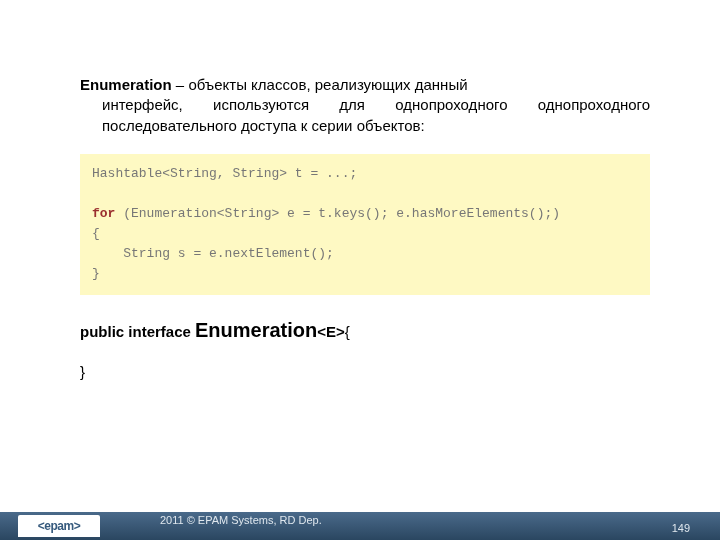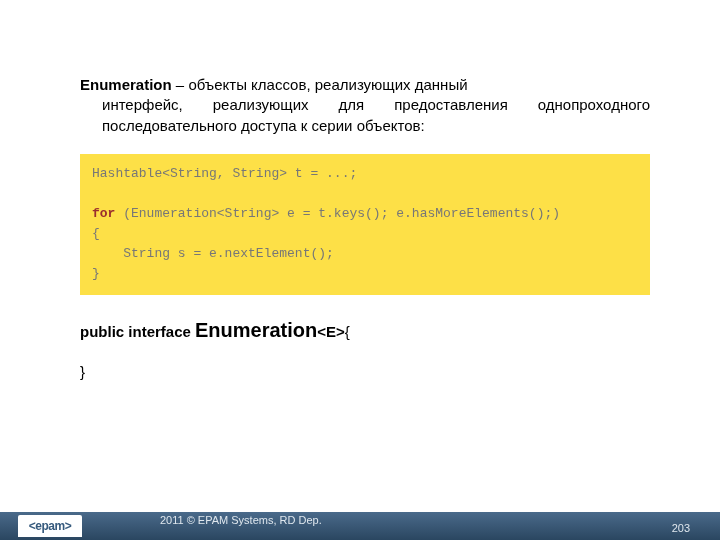--- a/index.html
+++ b/index.html
@@ -2,44 +2,44 @@
 <html><head>
 <meta charset="utf-8">
 <style>
   * { box-sizing: border-box; margin: 0; padding: 0; }
   html, body { width: 720px; height: 540px; font-family: Arial, Helvetica, sans-serif; background: #fff; }
   .slide { width: 720px; height: 540px; position: relative; display: flex; flex-direction: column; }
   .content { flex: 1; padding: 75px 70px 0 80px; font-size: 15px; color: #000; line-height: 1.35; }
   .para { text-align: justify; text-align-last: left; margin-bottom: 18px; }
   .para-lead { font-weight: bold; }
   .para-indent { display:block; padding-left: 22px; }
-  .code-block { background: #fde047; padding: 10px 12px; font-family: "Courier New", monospace; font-size: 13px; color: #777; margin-bottom: 22px; line-height: 1.55; white-space: pre; overflow: hidden; }
+  .code-block { background: #fef9c3; padding: 10px 12px; font-family: "Courier New", monospace; font-size: 13px; color: #777; margin-bottom: 22px; line-height: 1.55; white-space: pre; overflow: hidden; }
   .code-block .kw { color: #9a2e2e; font-weight: bold; }
   .iface-line { font-size: 15px; margin-bottom: 18px; }
   .iface-line .big { font-size: 20px; font-weight: bold; }
   .iface-line .bold { font-weight: bold; }
   .methods { list-style: none; padding-left: 45px; margin-bottom: 10px; }
   .methods li { position: relative; font-weight: bold; font-size: 15px; margin-bottom: 18px; padding-left: 20px; }
   .methods li::before { content: "■"; position: absolute; left: 0; top: 2px; color: #8e9ba6; font-size: 10px; }
   .close-brace { font-size: 15px; }
   .footer { height: 32px; background: #fff; position: relative; display:flex; align-items:center; }
   .footer-bar { position: absolute; bottom: 0; left: 0; right: 0; height: 28px; background: linear-gradient(#4a6a8a, #2a4660); }
-  .logo { position: absolute; left: 18px; bottom: 3px; width: 64px; height: 22px; background: #fff; color: #365a7d; font-weight: bold; font-size: 12px; display:flex; align-items:center; justify-content:center; border-radius: 2px 2px 0 0; letter-spacing: -0.5px; }
+  .logo { position: absolute; left: 18px; bottom: 3px; width: 82px; height: 22px; background: #fff; color: #365a7d; font-weight: bold; font-size: 12px; display:flex; align-items:center; justify-content:center; border-radius: 2px 2px 0 0; letter-spacing: -0.5px; }
   .copyright { position: absolute; left: 160px; bottom: 14px; font-size: 11px; color: #dfe7ee; }
   .pagenum { position: absolute; right: 30px; bottom: 6px; font-size: 11px; color: #dfe7ee; }
 </style>
 </head>
 <body>
 
 <div class="slide">
   <div class="content">
 
     <div class="para">
       <span class="para-lead">Enumeration</span><span> – </span><span>объекты классов, реализующих данный</span>
-      <span class="para-indent">интерфейс, реализующих для предоставления однопроходного последовательного доступа к серии объектов:</span>
+      <span class="para-indent">интерфейс, используются для однопроходного однопроходного последовательного доступа к серии объектов:</span>
     </div>
 
     <div class="code-block"><span>Hashtable&lt;String, String&gt; t = ...;</span>
 
 <span class="kw">for</span><span> (Enumeration&lt;String&gt; e = t.keys(); e.hasMoreElements();)</span>
 <span>{</span>
 <span>    String s = e.nextElement();</span>
 <span>}</span></div>
 
     <div class="iface-line">
@@ -48,15 +48,15 @@
 
 
     <div class="close-brace">}</div>
 
   </div>
 
   <div class="footer">
     <div class="footer-bar"></div>
     <div class="logo">&lt;epam&gt;</div>
     <div class="copyright">2011 © EPAM Systems, RD Dep.</div>
-    <div class="pagenum">203</div>
+    <div class="pagenum">149</div>
   </div>
 </div>
 
 </body></html>

